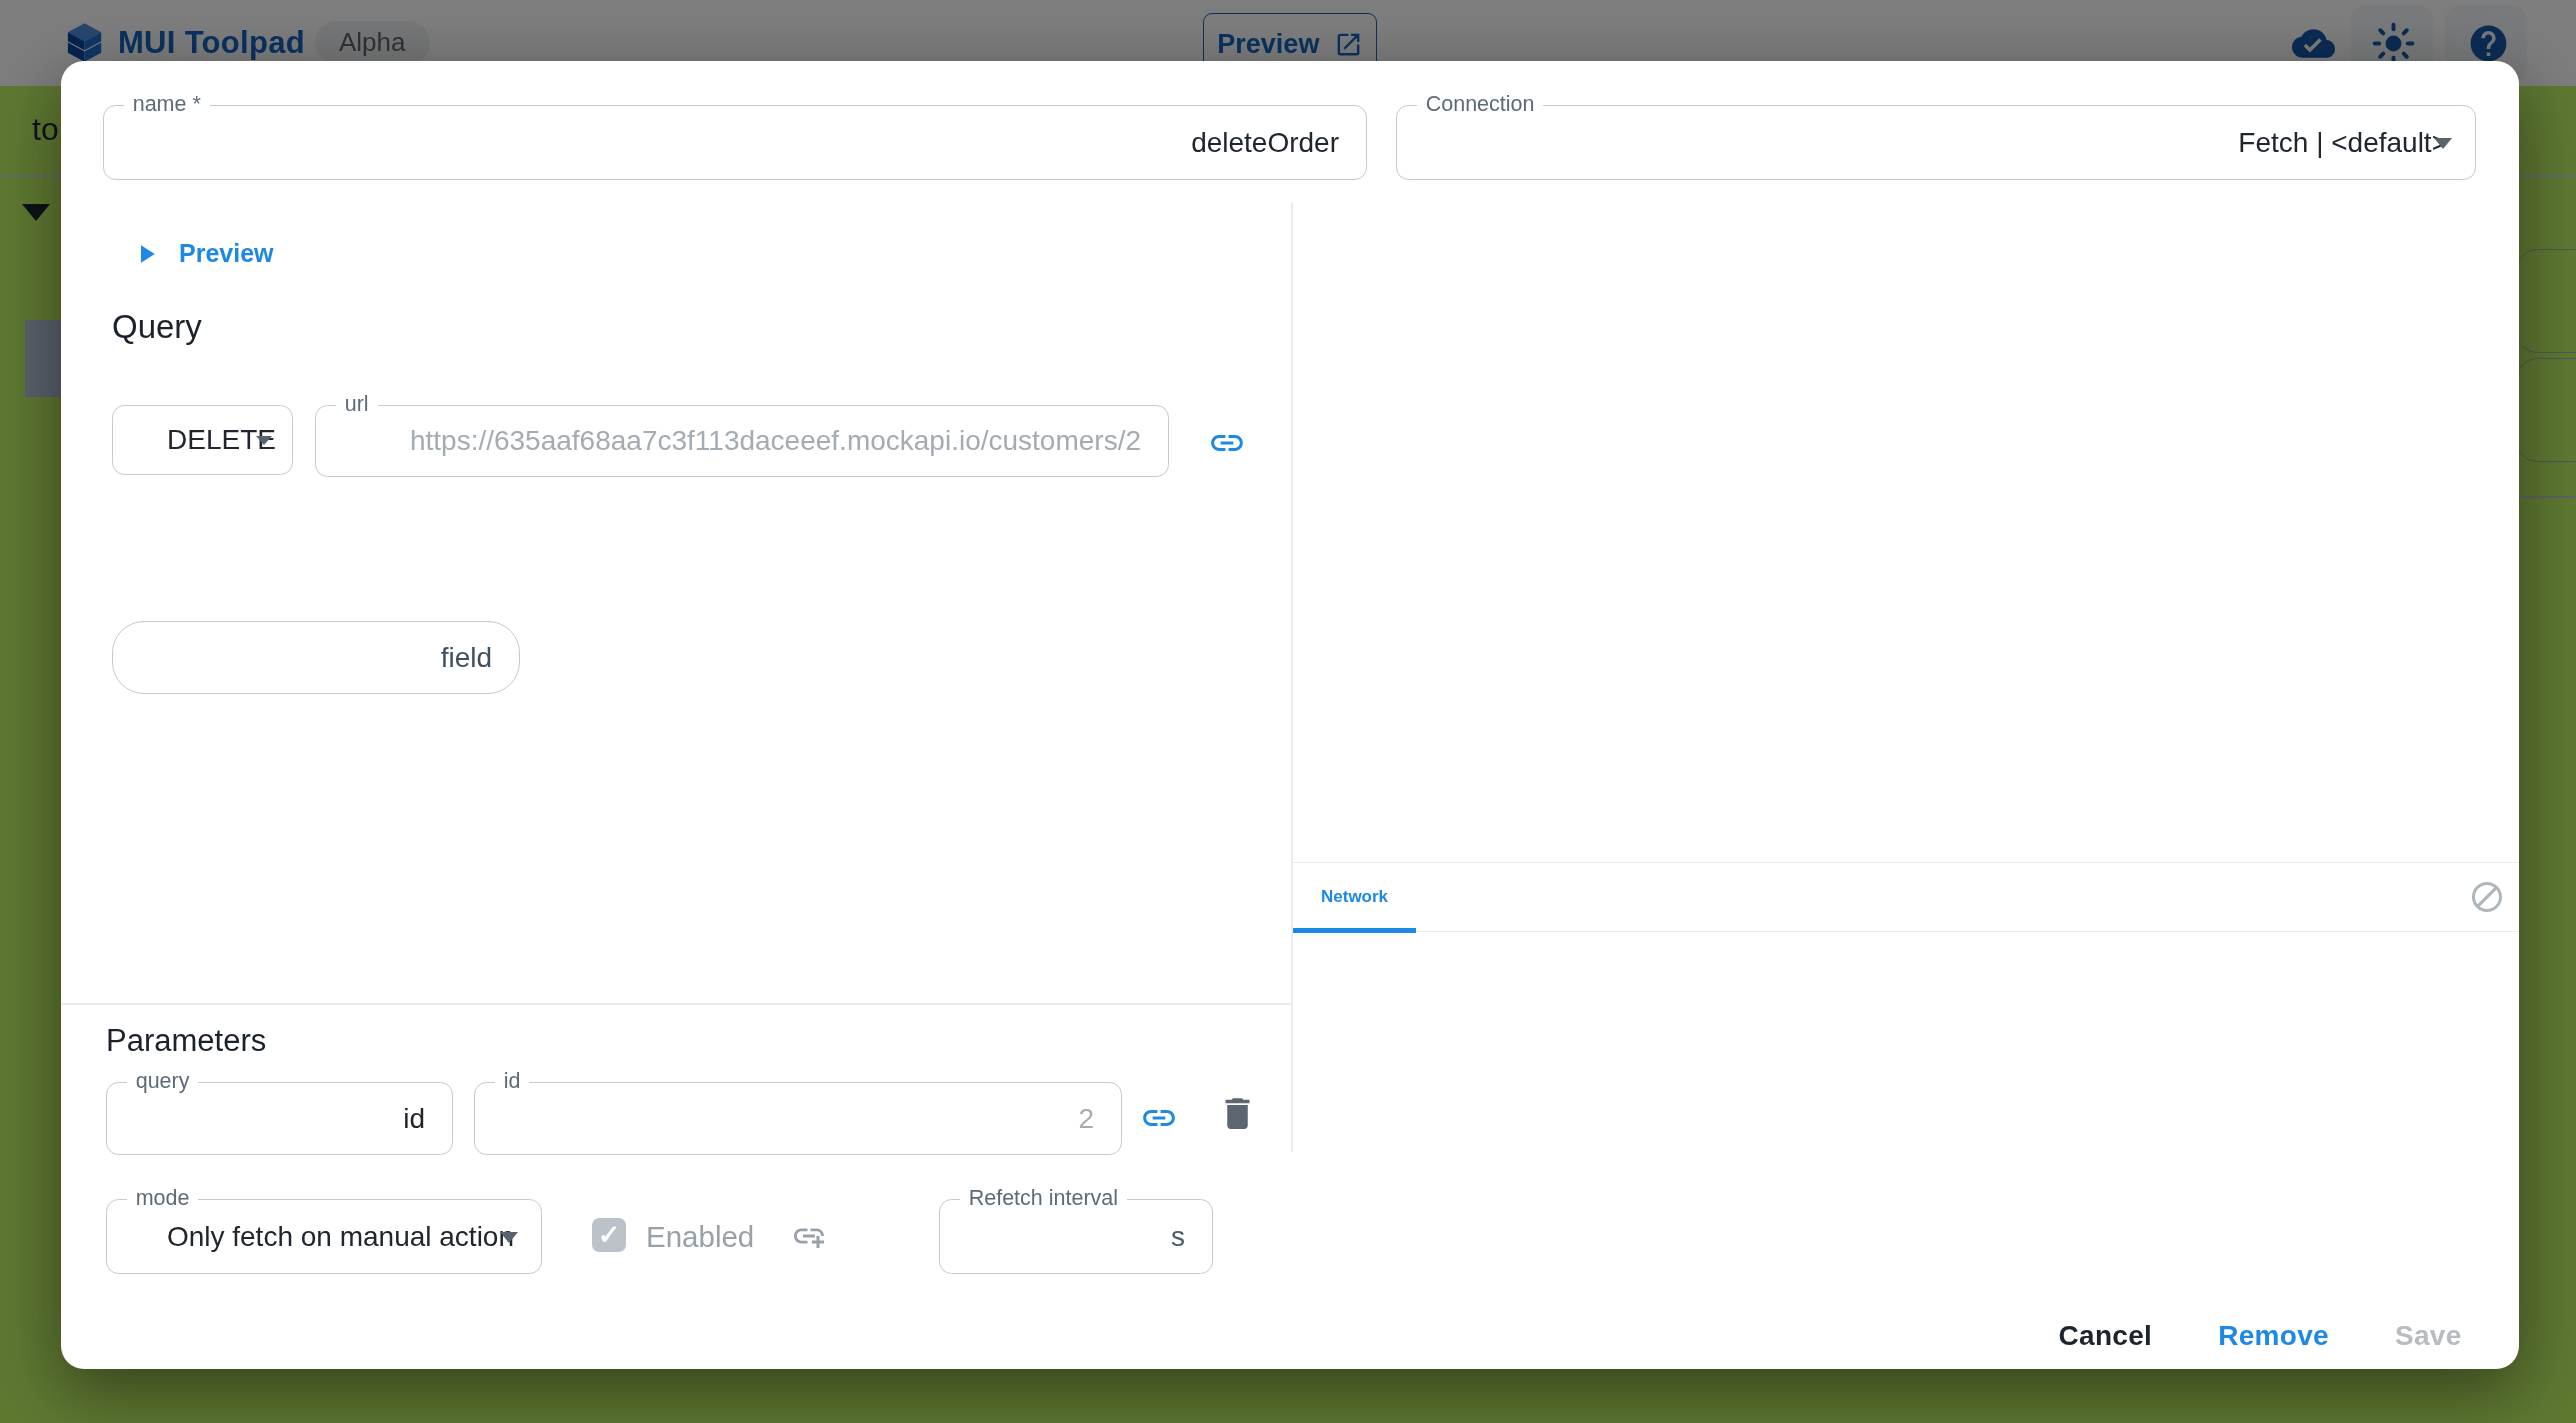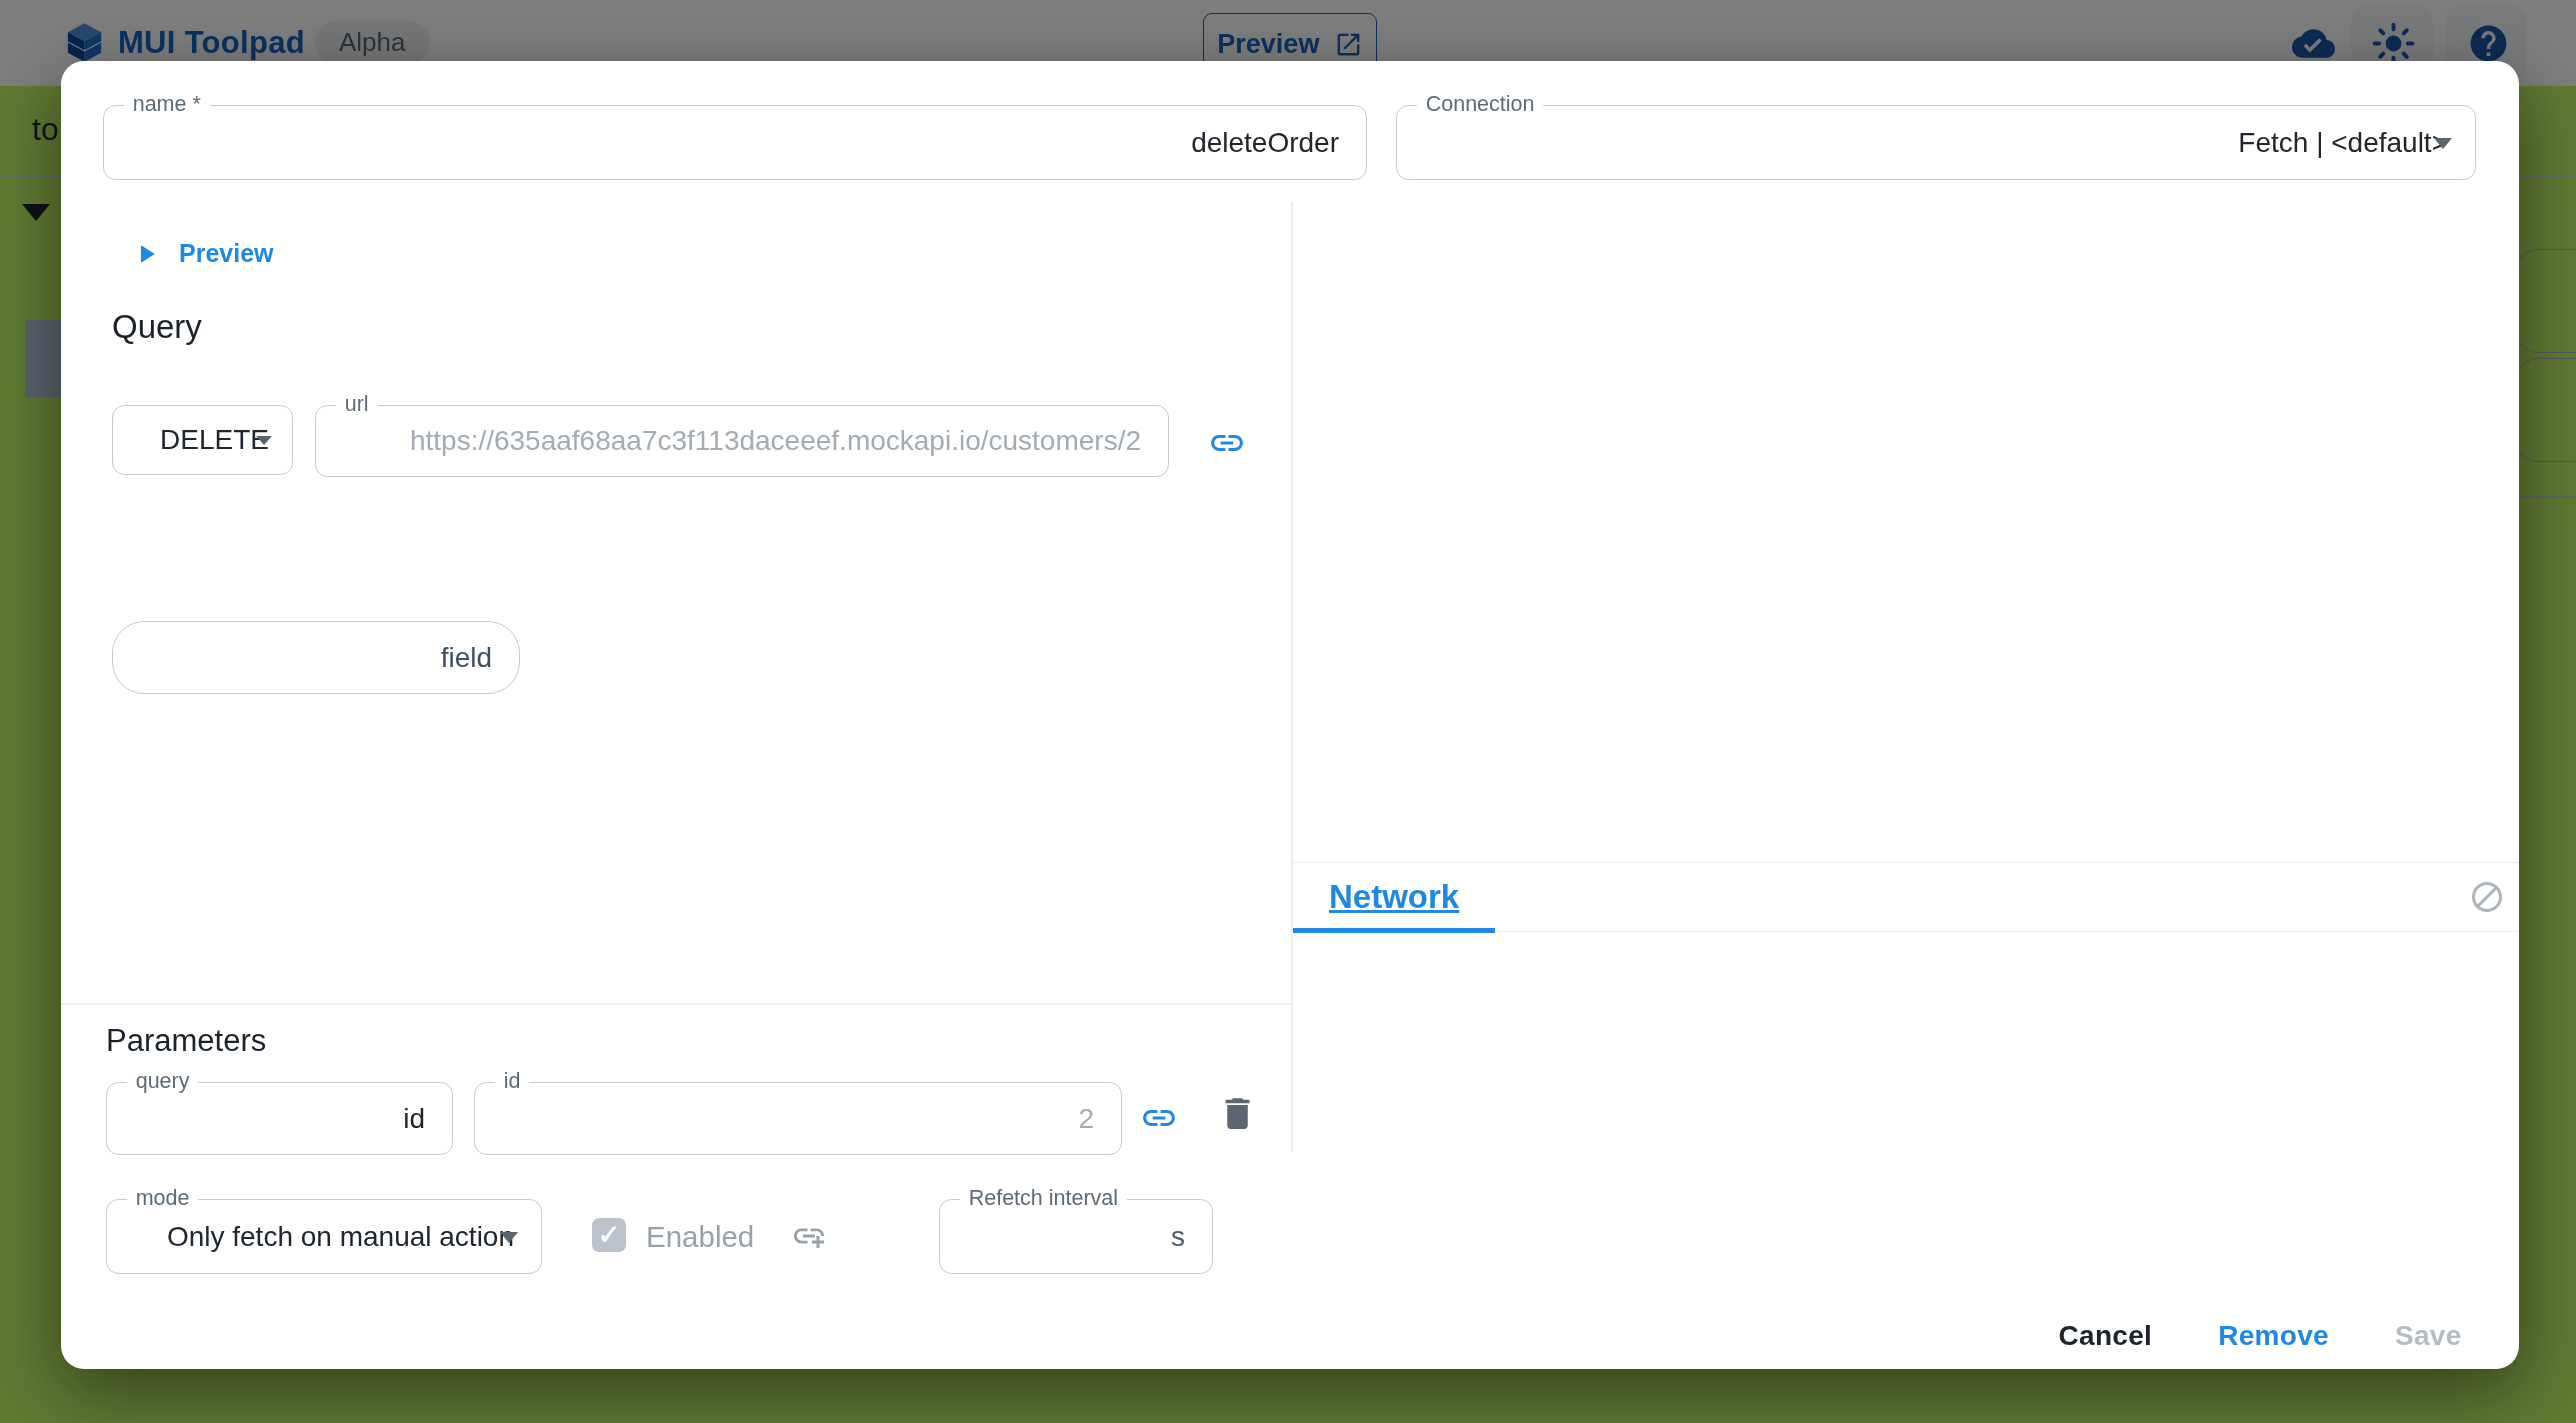--- a/index.html
+++ b/index.html
@@ -59,21 +59,21 @@
   .tab{position:relative;display:flex;align-items:center;padding:0 24px;font-size:25px;font-weight:700;
        color:#39444e;letter-spacing:0.2px;}
   .tab.active{color:#1e88e5;}
   .tab.active::after{content:'';position:absolute;left:0;right:0;bottom:-1.8px;height:4.5px;background:#1e88e5;border-radius:2.7px;}
 
   .div-h{position:absolute;background:#e9edf1;height:1.8px;}
   .div-v{position:absolute;background:#e9edf1;width:1.8px;}
 
   .netbar{position:absolute;left:1232px;top:801px;width:1226px;height:70px;box-sizing:border-box;
           border-top:1.8px solid #e9edf1;border-bottom:1.8px solid #e9edf1;display:flex;align-items:stretch;}
-  .net-tab{position:relative;display:flex;align-items:center;padding:0 36px;font-size:33px;font-weight:700;color:#1e88e5;text-decoration:underline;}
+  .net-tab{position:relative;display:flex;align-items:center;padding:0 28px;font-size:17px;font-weight:700;color:#1e88e5;}
   .net-tab::after{content:'';position:absolute;left:0;right:0;bottom:-1.8px;height:4.5px;background:#1e88e5;}
 
   .checkbox{position:absolute;left:531px;top:1157px;width:34px;height:34px;border-radius:7.2px;background:#bcc2c9;
             display:flex;align-items:center;justify-content:center;color:#fff;font-size:27px;font-weight:700;}
   .enabled-label{position:absolute;left:585px;top:1159px;font-size:29.5px;color:#99a1a8;}
 
   .footer{position:absolute;right:45px;top:1250px;display:flex;align-items:center;gap:41px;}
   .f-btn{font-size:28px;font-weight:700;letter-spacing:0.3px;background:none;border:none;
          font-family:"Liberation Sans",sans-serif;padding:9px 12.5px;}
   .f-cancel{color:#1d242b;}
@@ -151,21 +151,21 @@
 
     <div class="dlg-preview">
       <svg width="30" height="30" viewBox="0 0 24 24" fill="#1e88e5">
         <path d="M8 5v14l11-7z"></path>
       </svg>
       <span>Preview</span>
     </div>
 
     <div class="section-h" style="left:51px;top:247px;">Query</div>
 
-    <div class="fld select small" style="left:51px;top:344px;width:181px;height:70px;padding:0 23px;">
+    <div class="fld select small" style="left:51px;top:344px;width:181px;height:70px;padding:0 16px;">
       <span class="fld-value" style="font-weight:500;">DELETE</span>
     </div>
 
     <div class="fld" style="left:254px;top:344px;width:854px;height:72px;">
       <span class="fld-label">url</span>
       <span class="fld-value ph">https://635aaf68aa7c3f113daceeef.mockapi.io/customers/2</span>
     </div>
 
     <svg class="icon blue-ic" style="left:1147px;top:363px;" width="38" height="38" viewBox="0 0 24 24" fill="currentColor">
       <path d="M3.9 12c0-1.71 1.39-3.1 3.1-3.1h4V7H7c-2.76 0-5 2.24-5 5s2.24 5 5 5h4v-1.9H7c-1.71 0-3.1-1.39-3.1-3.1zM8 13h8v-2H8v2zm9-6h-4v1.9h4c1.71 0 3.1 1.39 3.1 3.1s-1.39 3.1-3.1 3.1h-4V17h4c2.76 0 5-2.24 5-5s-2.24-5-5-5z"></path>

